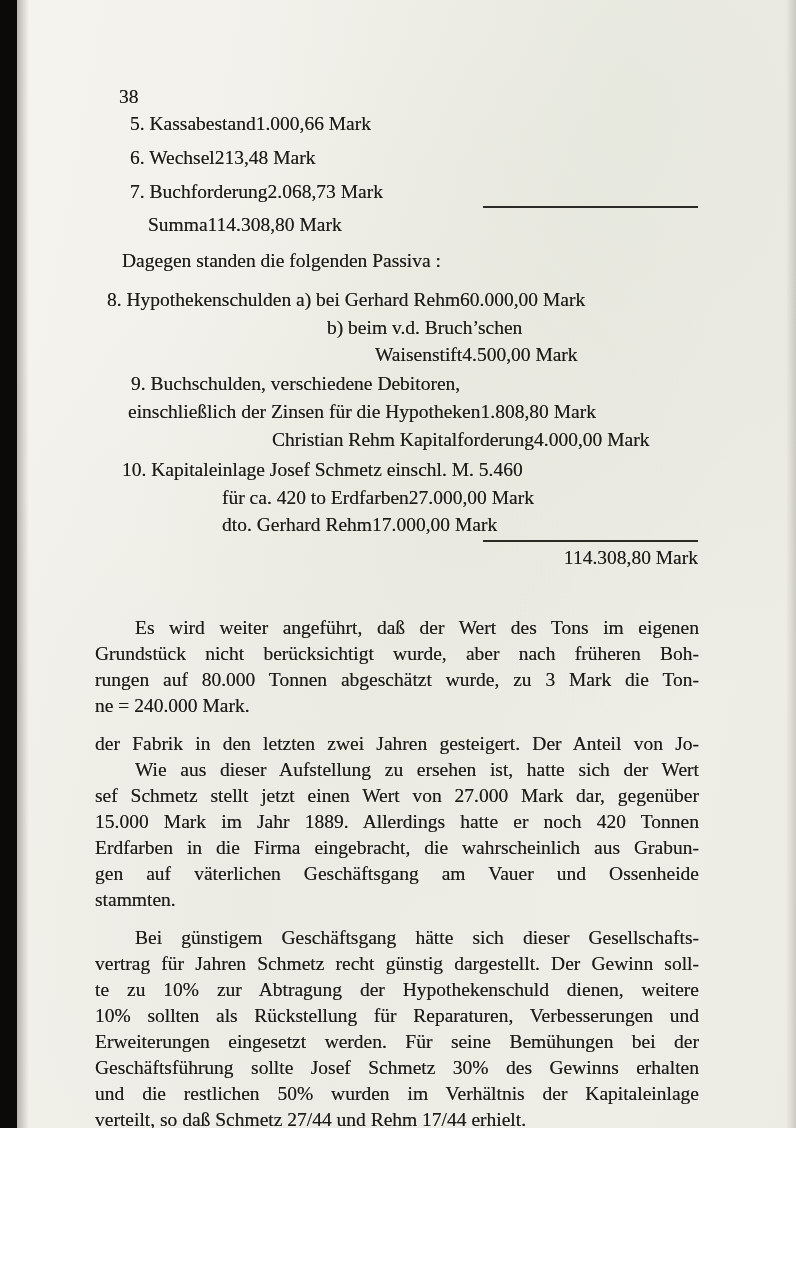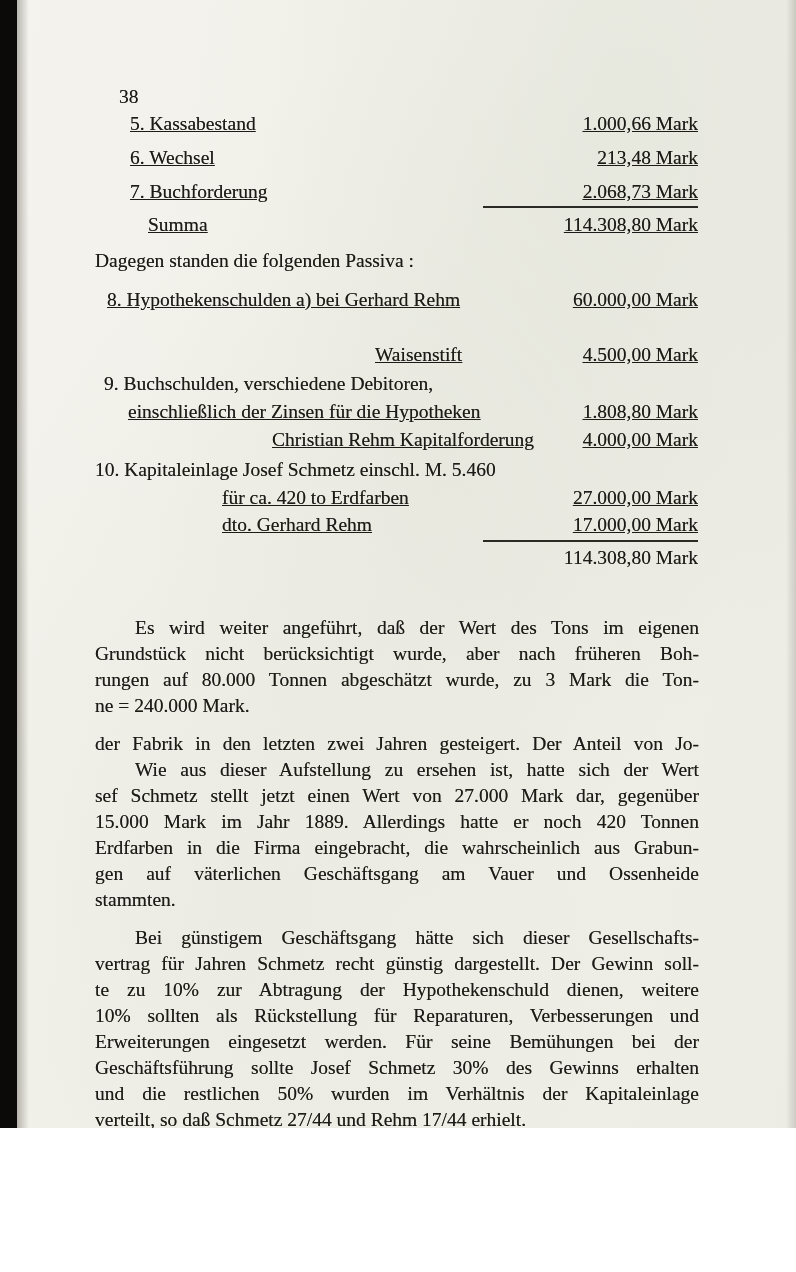--- a/index.html
+++ b/index.html
@@ -17,23 +17,23 @@
   }
   .txt{ text-shadow:0 0 .5px rgba(20,18,12,.6); }
   .edge-left{position:absolute;left:0;top:0;width:17px;height:100%;background:#0b0a08;}
   .edge-left::after{content:"";position:absolute;left:100%;top:0;width:12px;height:100%;
     background:linear-gradient(to right, rgba(30,25,15,.28), transparent);}
   .edge-bottom{position:absolute;left:0;top:1246px;width:796px;height:26px;background:#0b0a08;}
   .edge-corner{position:absolute;left:0;top:1237px;width:118px;height:35px;background:#0b0a08;}
   .edge-right{position:absolute;right:0;top:0;width:10px;height:100%;
     background:linear-gradient(to left, rgba(60,55,45,.18), transparent);}
   .pagenum{position:absolute;font-size:19.5px;}
-  .row{position:absolute;display:flex;justify-content:space-between;
-       font-size:19.5px;line-height:24px;white-space:pre;text-decoration:underline;}
-  .lone{position:absolute;font-size:19.5px;line-height:24px;white-space:pre;}
+  .row{position:absolute;display:flex;justify-content:flex-start;
+       font-size:19.5px;line-height:24px;white-space:pre;}
+  .lone{position:absolute;font-size:19.5px;line-height:24px;white-space:pre;margin-left:27px;}
   .rule{position:absolute;border-top:2.5px solid #2b2a25;}
   .total{position:absolute;font-size:19.5px;text-align:right;white-space:pre;}
   .para{position:absolute;font-size:19.5px;line-height:26px;}
   .para .ln{height:26px;text-align:justify;text-align-last:justify;}
   .para .ln.first{text-indent:40px;}
   .para .ln.last{text-align-last:left;}
   .artifact{position:absolute;font-size:15px;color:rgba(40,38,30,.65);}
 </style>
 </head>
 <body>
@@ -64,20 +64,21 @@
     <span>Summa</span>
     <span>114.308,80 Mark</span>
   </div>
 
   <div class="lone txt" style="top:249px;left:95px">Dagegen standen die folgenden Passiva :</div>
 
   <div class="row txt" style="top:288px;left:107px;width:591px">
     <span>8. Hypothekenschulden a) bei Gerhard Rehm</span>
     <span>60.000,00 Mark</span>
   </div>
+  <div class="lone txt" style="top:316px;left:300px">b) beim v.d. Bruch’schen</div>
   <div class="row txt" style="top:343px;left:375px;width:323px">
     <span>Waisenstift</span>
     <span>4.500,00 Mark</span>
   </div>
   <div class="lone txt" style="top:372px;left:104px">9. Buchschulden, verschiedene Debitoren,</div>
   <div class="row txt" style="top:400px;left:128px;width:570px">
     <span>einschließlich der Zinsen für die Hypotheken</span>
     <span>1.808,80 Mark</span>
   </div>
   <div class="row txt" style="top:428px;left:272px;width:426px">

